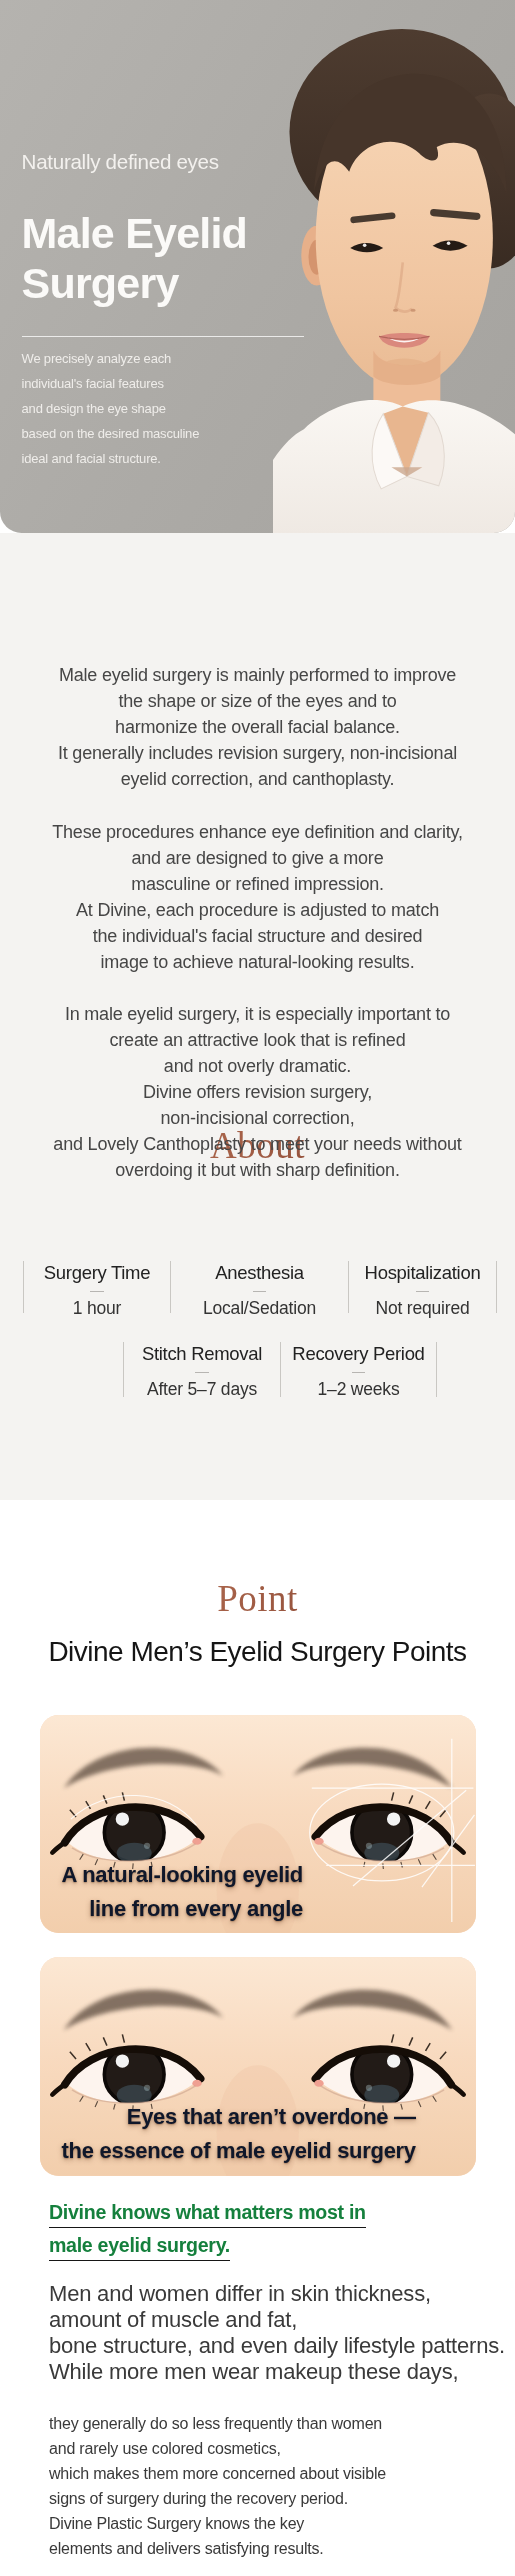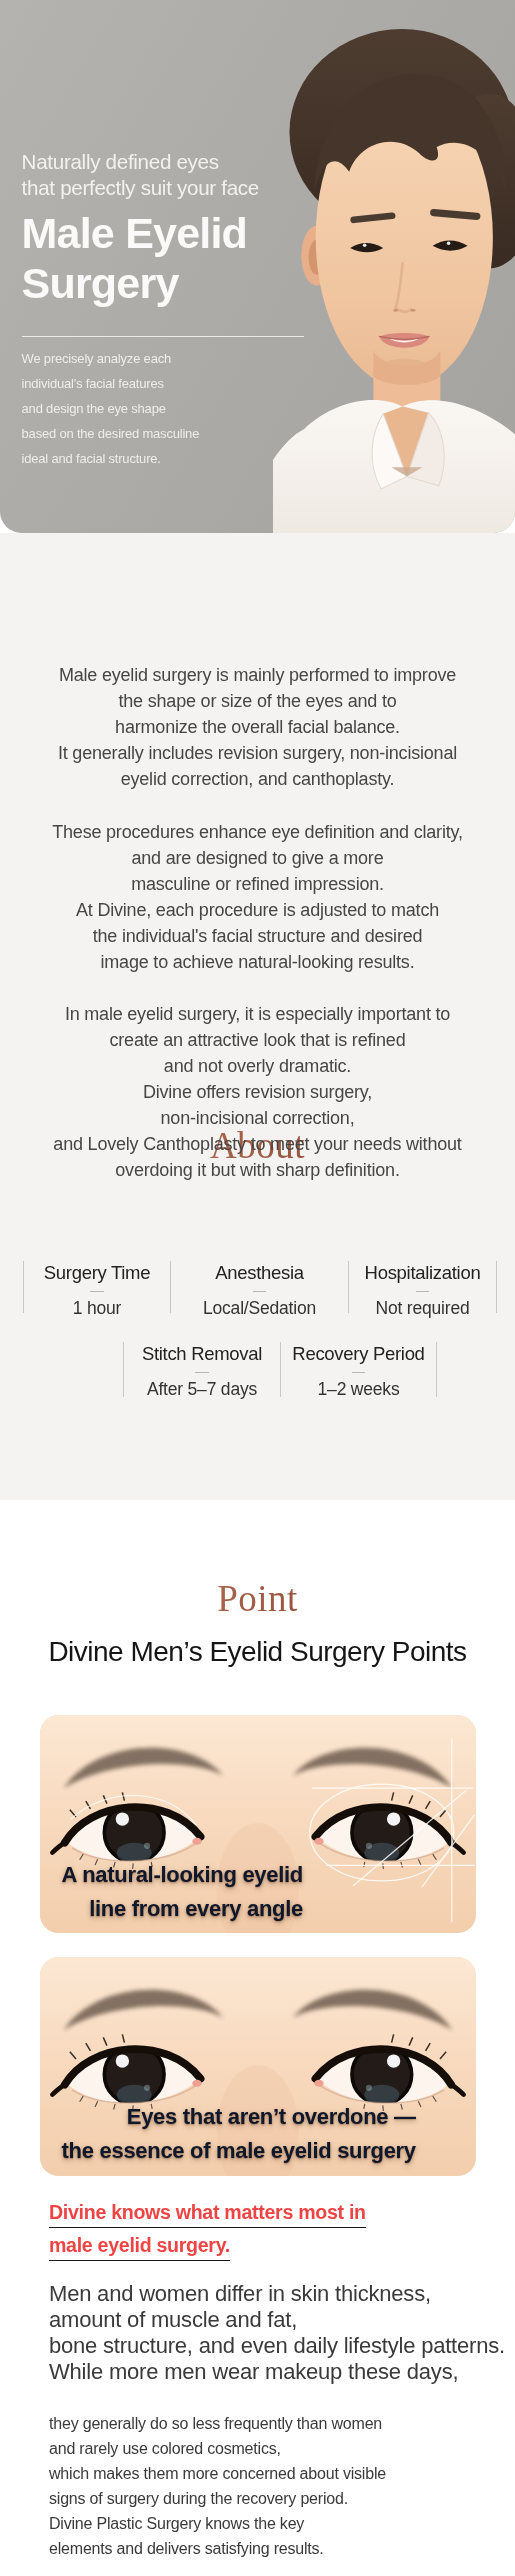--- a/index.html
+++ b/index.html
@@ -50,21 +50,21 @@
   .point-subtitle{position:absolute;top:136px;left:0;width:515px;text-align:center;
         font-size:28px;font-weight:400;color:#151515;letter-spacing:-0.5px;}
   .eye-card{position:absolute;left:40px;width:436px;height:218px;border-radius:18.5px;overflow:hidden;
         background:#f8dcc2;}
   .eye-card-1{top:215px;}
   .eye-card-2{top:457px;height:219px;}
   .eye-card svg.art{position:absolute;top:0;left:0;width:436px;height:219px;display:block;}
   .card-caption{position:absolute;left:21.6px;top:143px;font-size:22px;line-height:34px;font-weight:700;
         color:#0f172a;letter-spacing:-0.3px;text-shadow:0 1.5px 5.2px rgba(120,78,48,0.5),0 0.5px 1.5px rgba(120,78,48,0.45);text-align:right;}
 
-  .closing-heading{position:absolute;top:701px;left:49px;font-size:19.6px;font-weight:700;color:#ef4444;
+  .closing-heading{position:absolute;top:701px;left:49px;font-size:19.6px;font-weight:700;color:#15803d;
         letter-spacing:-0.3px;}
   .closing-heading .u-line{display:table;padding-bottom:3.6px;border-bottom:1.5px solid #161616;margin-bottom:6.2px;line-height:1.15;}
   .left-para{position:absolute;left:49px;font-weight:300;color:#3a3a3a;letter-spacing:-0.2px;}
   .closing-p1{top:781px;font-size:22px;line-height:26px;}
   .closing-p2{top:911px;font-size:16px;line-height:25px;}
   .line{display:block;}
 </style>
 </head>
 <body>
 
@@ -114,21 +114,20 @@
       <path d="M60,792 C120,736 200,722 252,748 C304,722 392,738 470,802 L470,995 L0,995 L0,852 C20,822 40,802 60,792 Z" fill="url(#shirtG)"></path>
       <path d="M252,748 L214,762 L260,884 L302,760 Z" fill="#e8b68f"></path>
       <path d="M214,762 C188,802 184,862 210,908 L260,884 Z" fill="#fcf9f6" stroke="#e2d9d1" stroke-width="2"></path>
       <path d="M302,760 C333,792 342,852 322,902 L260,884 Z" fill="#f3ece6" stroke="#e2d9d1" stroke-width="2"></path>
       <path d="M230,866 L290,866 L260,884 Z" fill="#caa88e" opacity="0.8"></path>
     </svg>
 
     <div class="hero-text">
       <div class="hero-subtitle">
         <span class="line">Naturally defined eyes</span>
-        <span class="line">that perfectly suit your face</span>
       </div>
       <h1 class="hero-title" style="margin:0;">
         <span class="line">Male Eyelid</span>
         <span class="line">Surgery</span>
       </h1>
       <div class="hero-divider"></div>
       <div class="hero-desc">
         <span class="line">We precisely analyze each</span>
         <span class="line">individual's facial features</span>
         <span class="line">and design the eye shape</span>

